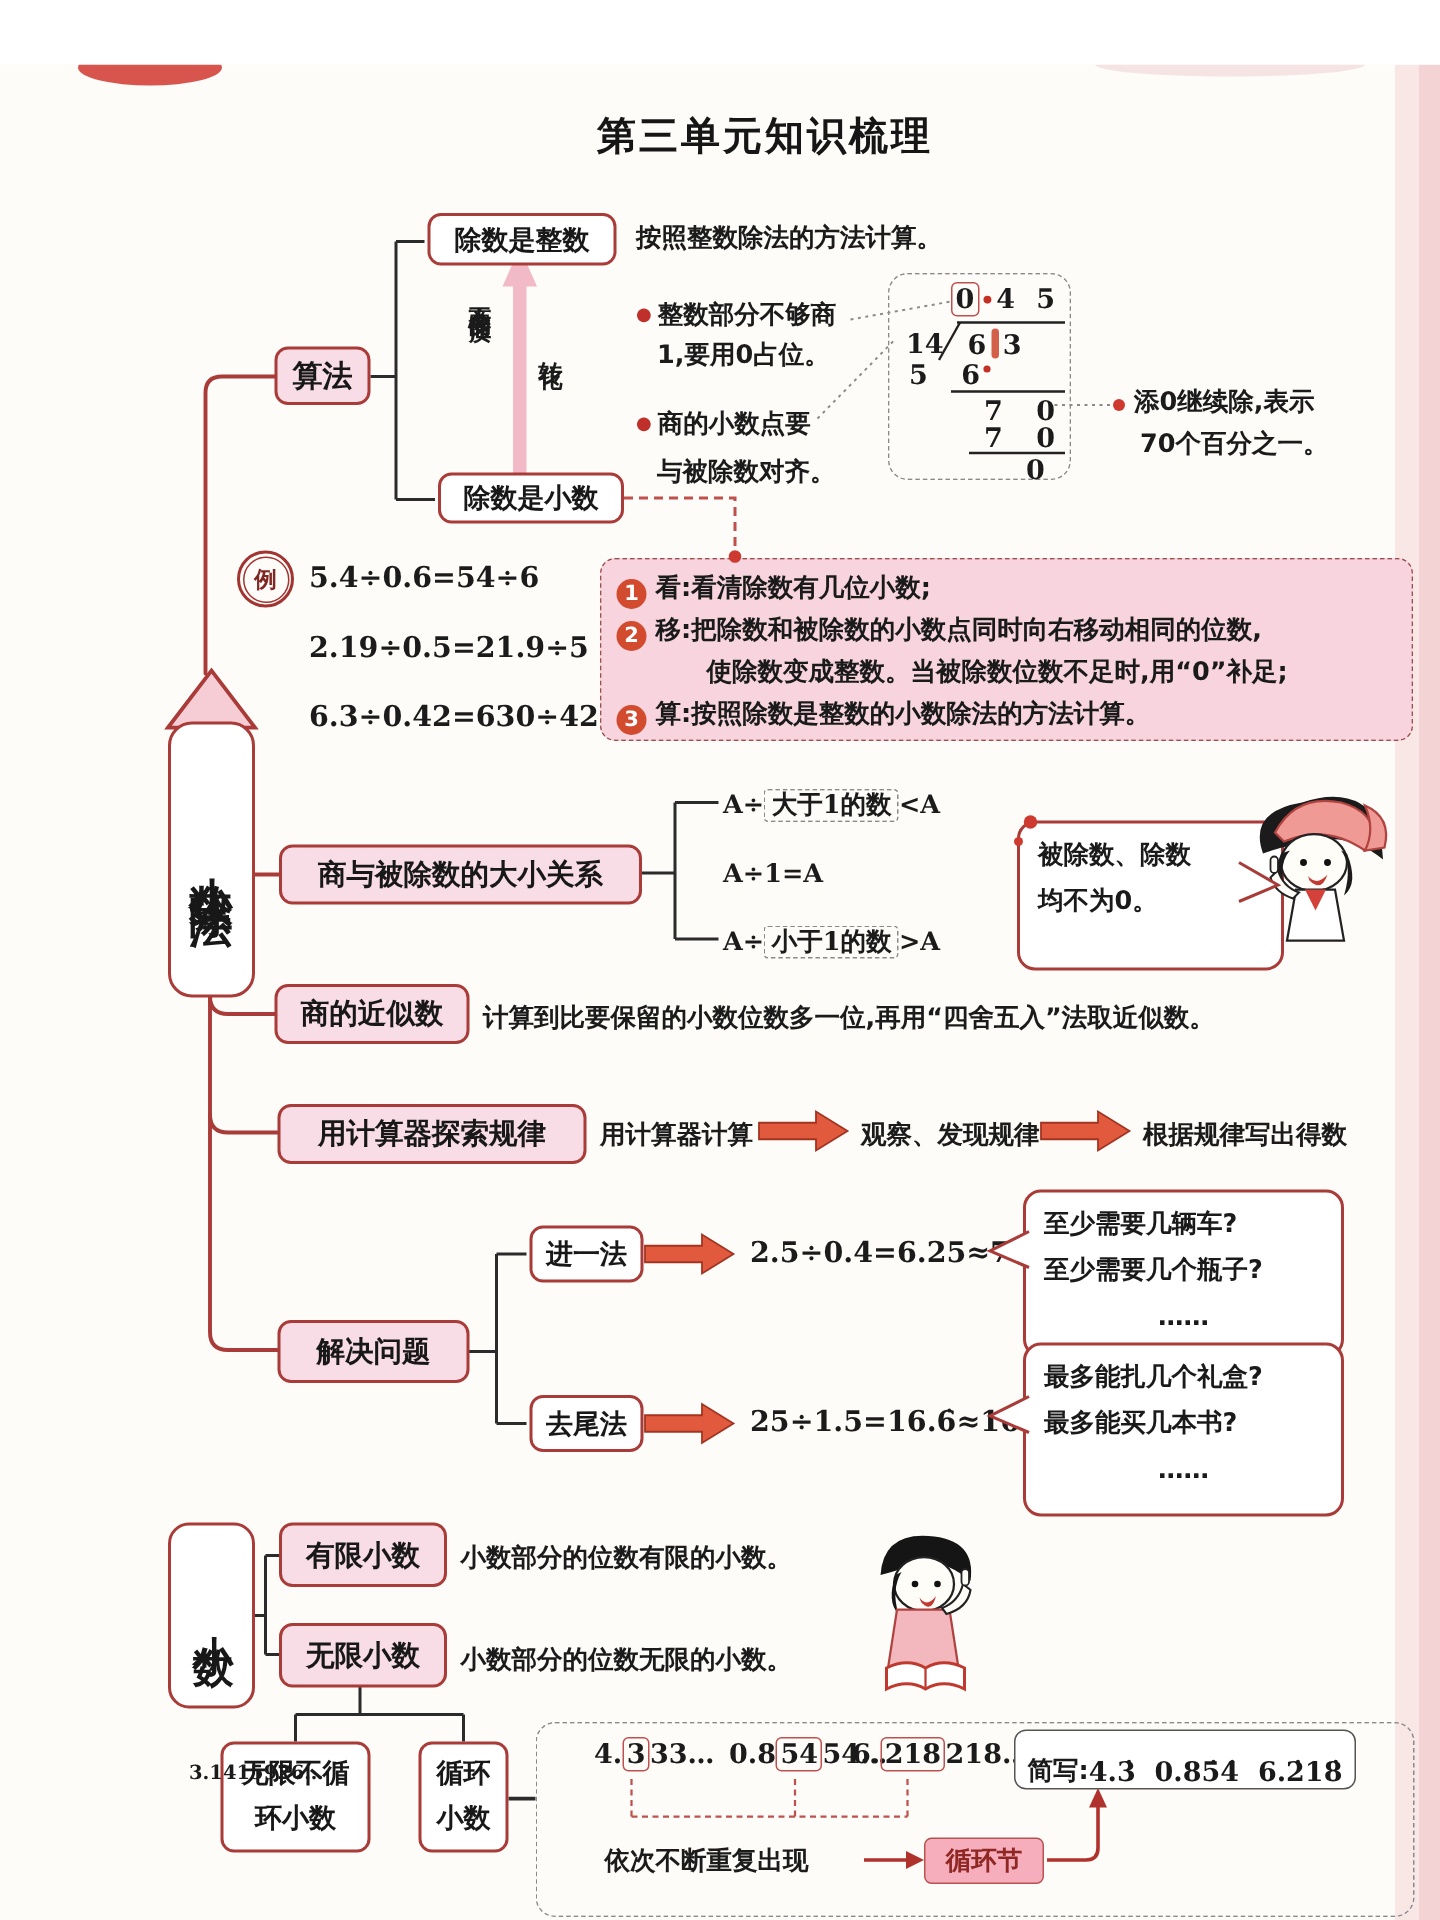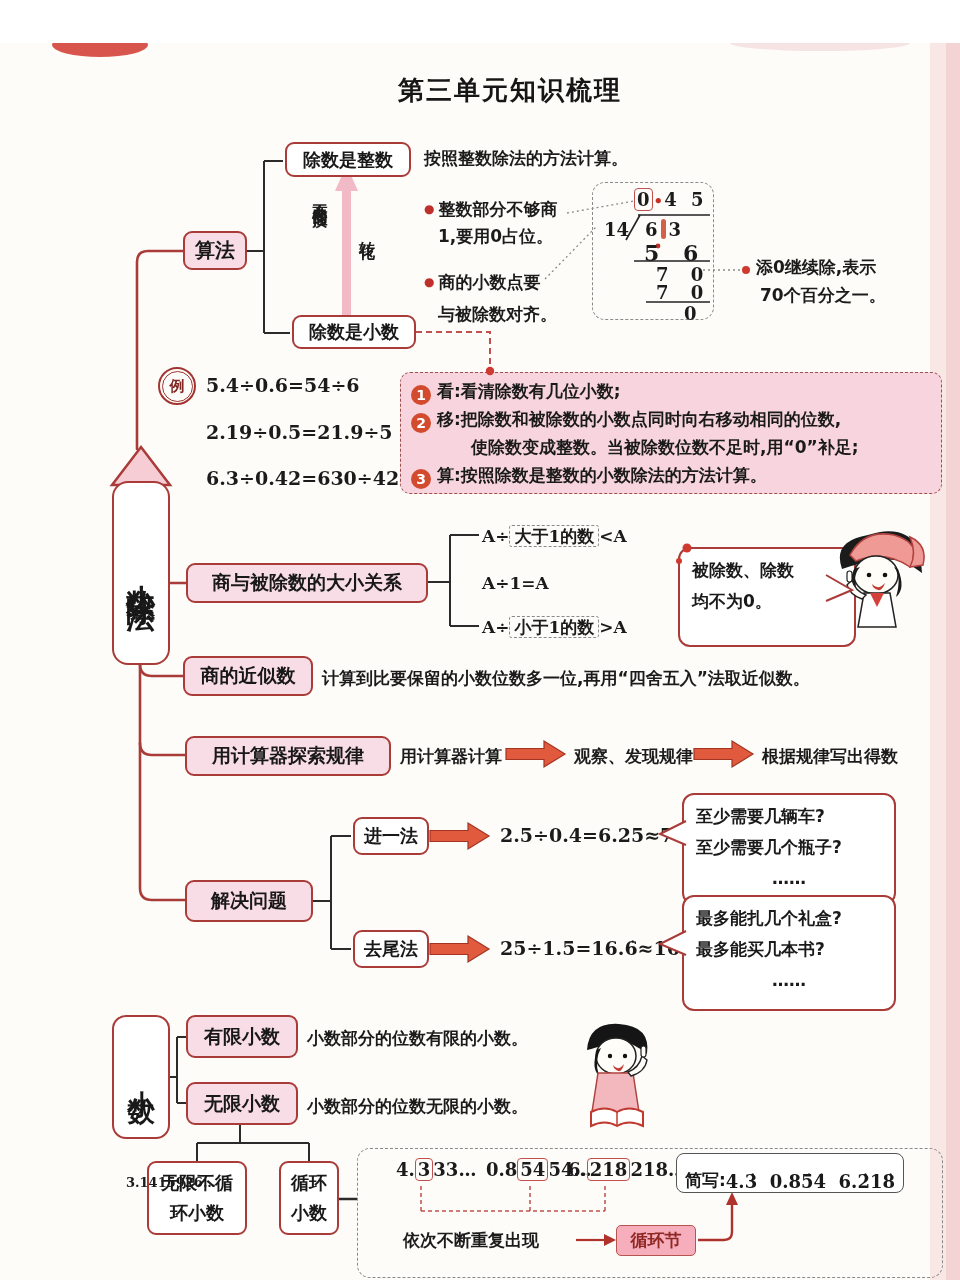--- a/index.html
+++ b/index.html
@@ -136,21 +136,21 @@
   <div class="txt" style="left:438px;top:260px;z-index:2">与被除数对齐。</div>
 
   <div class="dotbox" style="left:592px;top:139px;width:120px;height:136px;z-index:1"></div>
   <div class="txt math" style="left:634px;top:146px;font-size:18px;z-index:2">
     <span class="redspan">0</span><span class="reddot">•</span><span class="pre" style="letter-spacing:4px">4 5</span>
   </div>
   <div class="txt math" style="left:604px;top:176px;font-size:18px;z-index:2">14</div>
   <div class="txt math" style="left:645px;top:176px;font-size:18px;z-index:2">
     <span>6</span><span class="divbar"></span><span>3</span>
   </div>
-  <div class="txt math pre" style="left:644px;top:197px;font-size:22px;letter-spacing:8px;z-index:2">5 6</div>
+  <div class="txt math pre" style="left:606px;top:197px;font-size:18px;letter-spacing:8px;z-index:2">5 6</div>
   <div class="txt math pre" style="left:656px;top:221px;font-size:18px;letter-spacing:8px;z-index:2">7 0</div>
   <div class="txt math pre" style="left:656px;top:239px;font-size:18px;letter-spacing:8px;z-index:2">7 0</div>
   <div class="txt math" style="left:684px;top:260px;font-size:18px;z-index:2">0</div>
 
   <div class="txt" style="left:756px;top:213px;z-index:2">添0继续除,表示</div>
   <div class="txt" style="left:760px;top:241px;z-index:2">70个百分之一。</div>
 
   <div class="abs" style="left:158px;top:324px;width:38px;height:38px;border:2px solid #a23532;border-radius:50%;display:flex;align-items:center;justify-content:center;z-index:2">
     <div style="width:29px;height:29px;border:1.5px solid #a23532;border-radius:50%;display:flex;align-items:center;justify-content:center;">
       <span style="font-size:15px;font-weight:700;color:#7e2723;">例</span>

